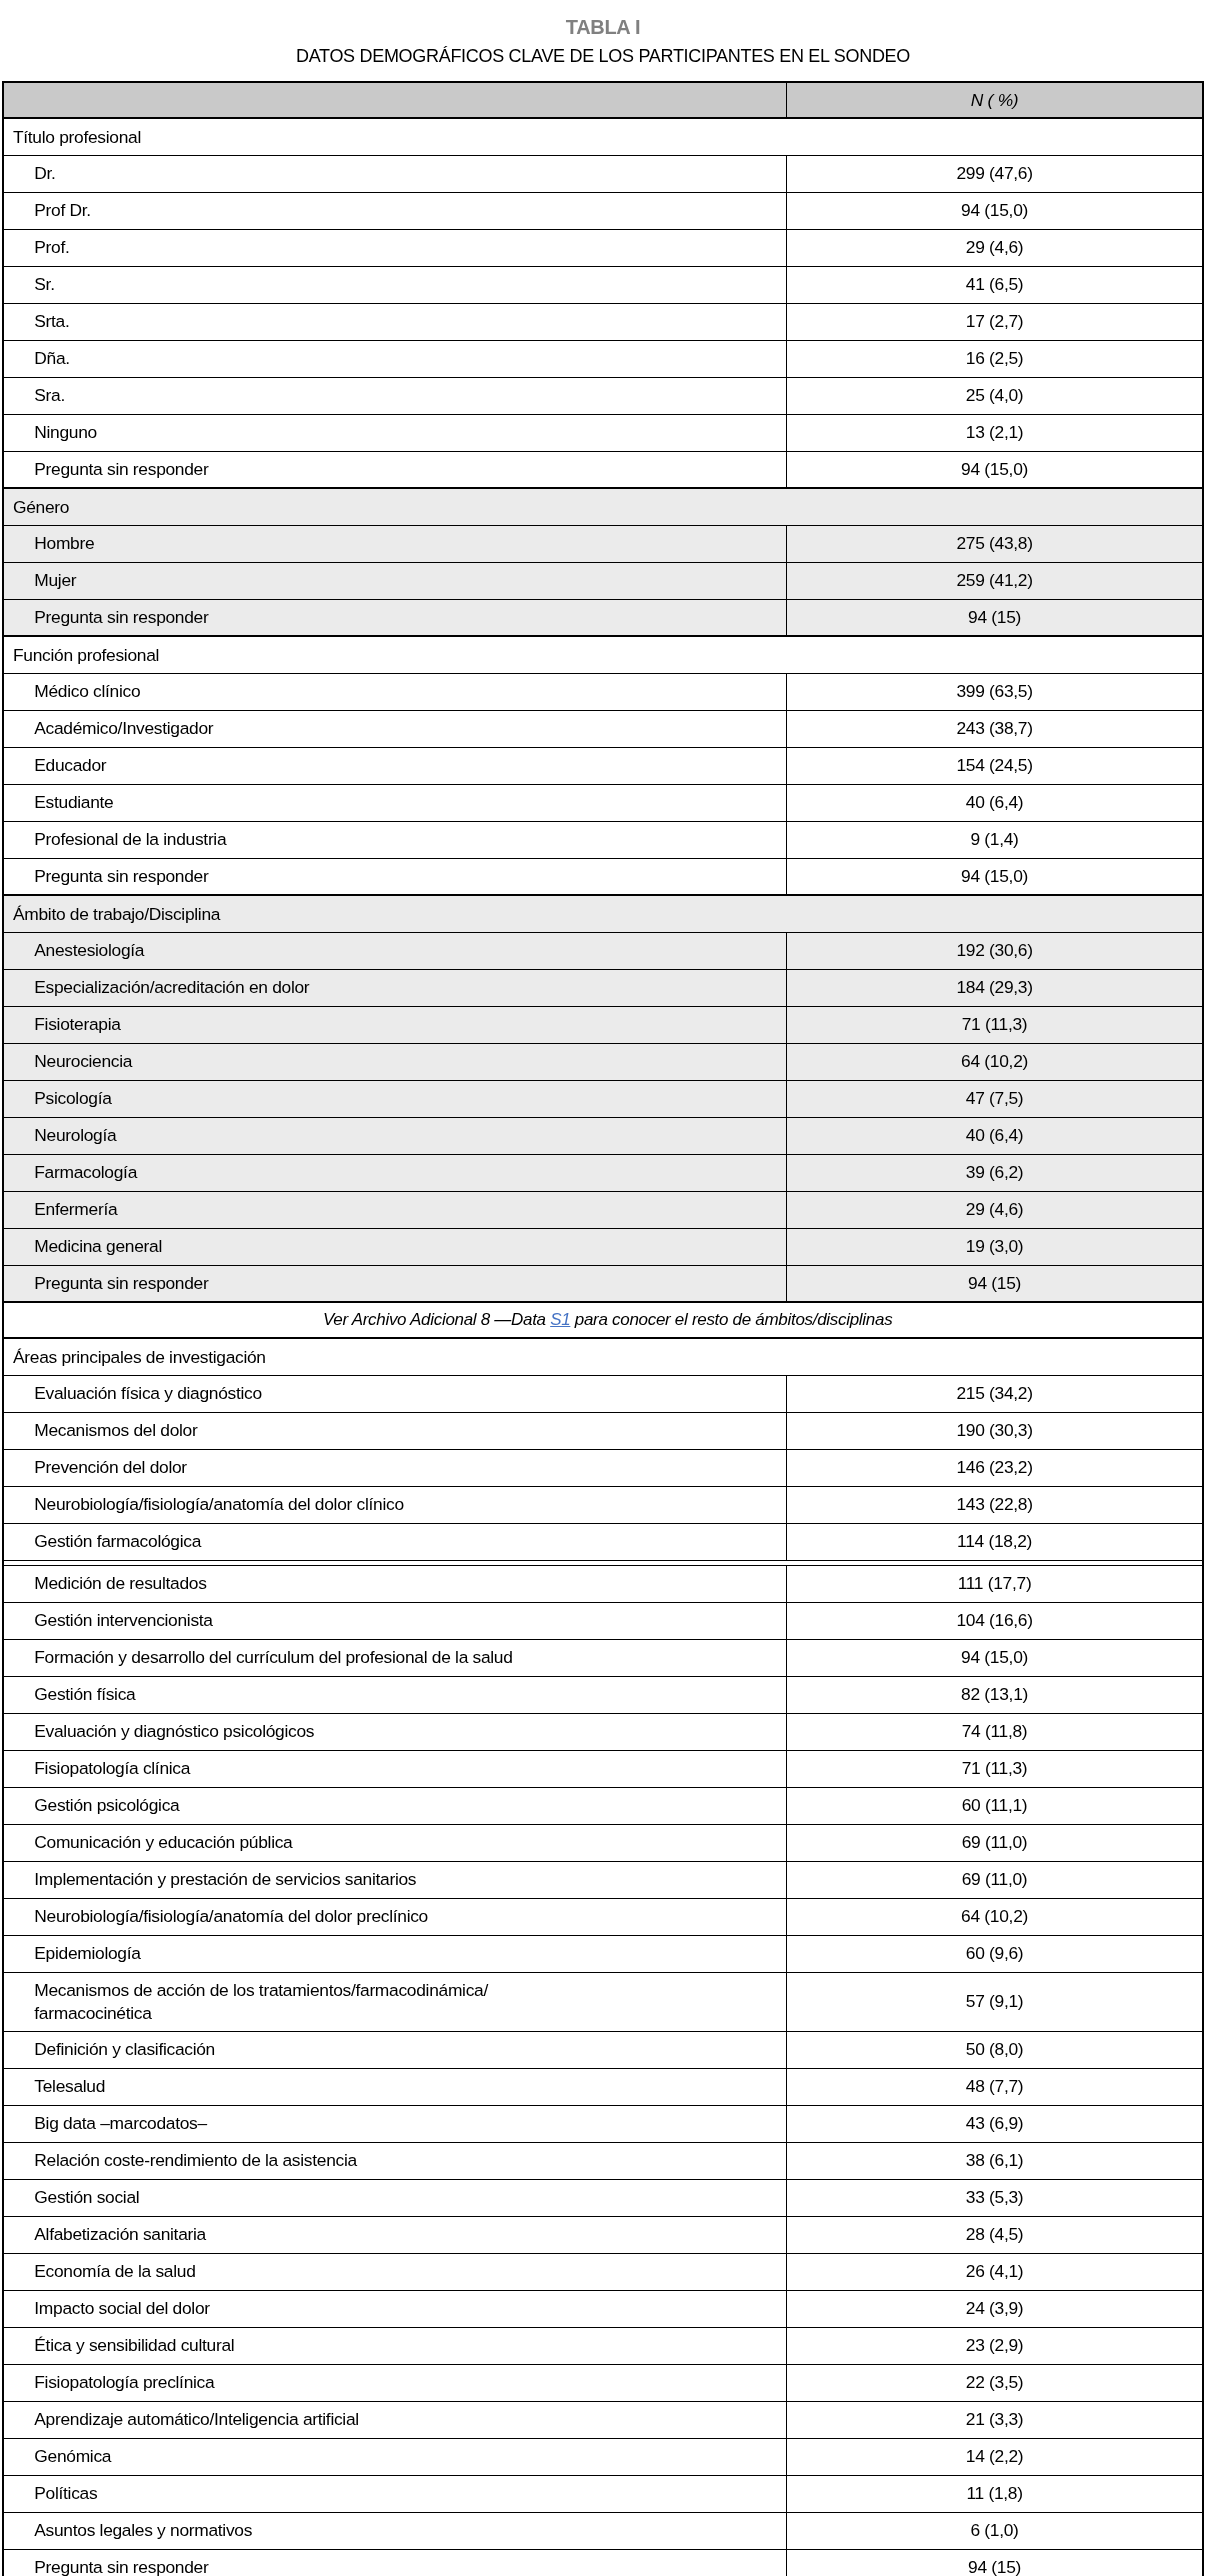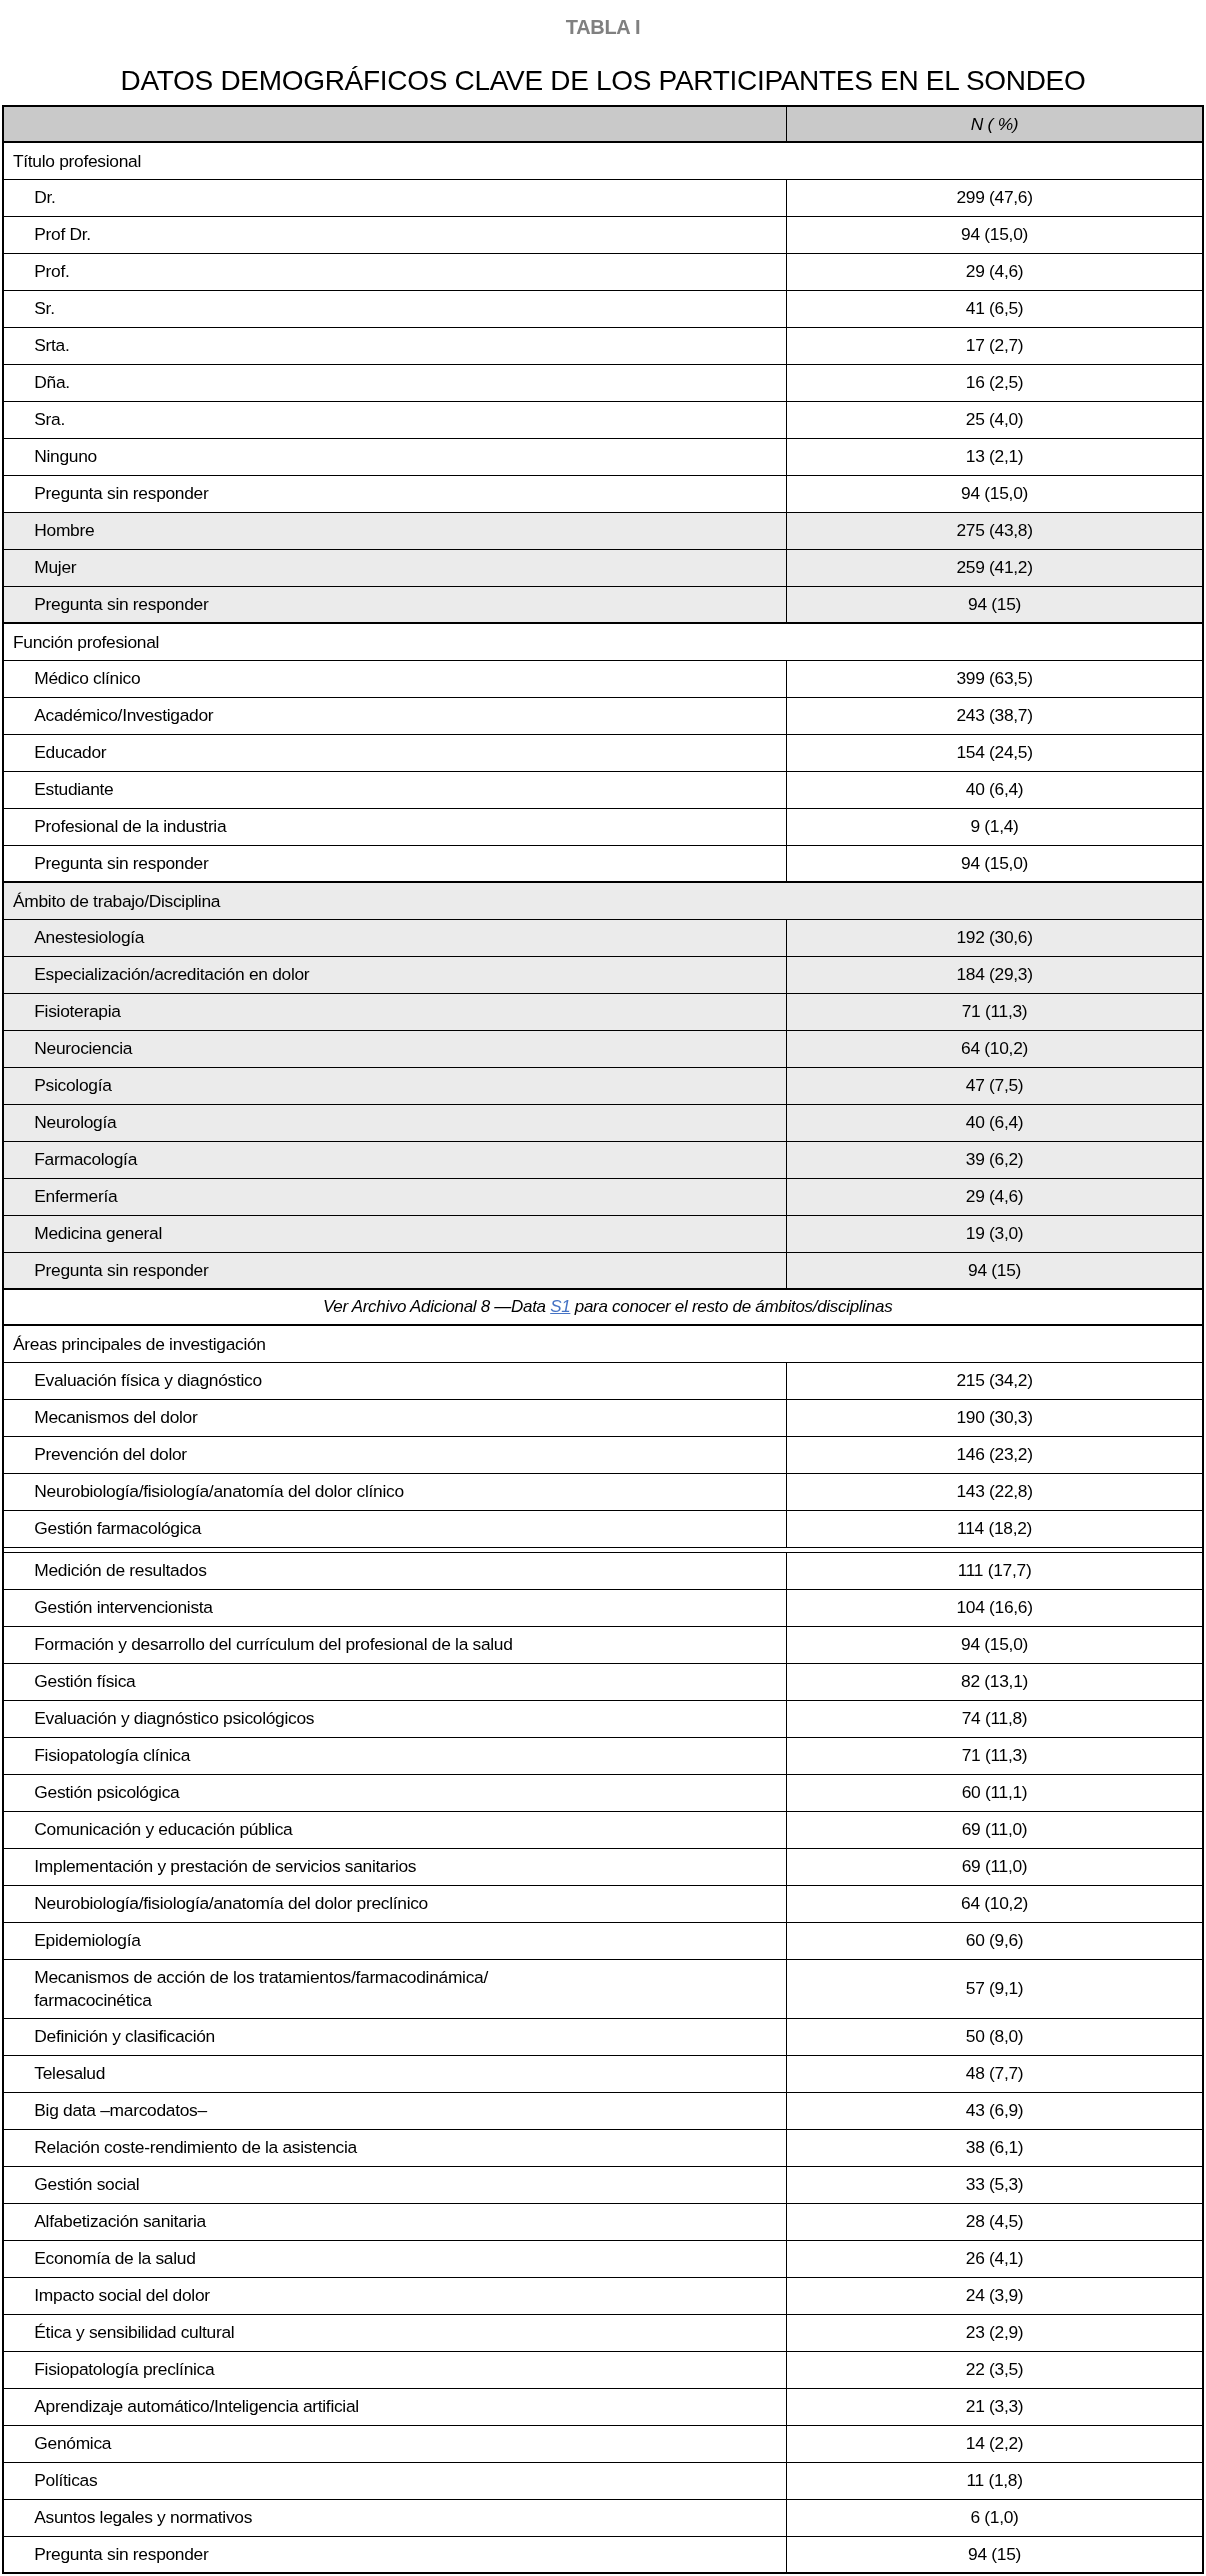--- a/index.html
+++ b/index.html
@@ -21,25 +21,24 @@
     text-align:center;
     letter-spacing:-0.3px;
   }
   .table-number{
     font-size:20px;
     font-weight:bold;
     color:#808080;
     line-height:27px;
   }
   .table-title{
-    font-size:28px;
+    font-size:18px;
     font-weight:400;
     color:#000;
     line-height:31px;
-    margin-top:24px;
   }
   table.demo-table{
     border-collapse:collapse;
     table-layout:fixed;
     width:1202px;
     margin:9.3px 2.3px 0 2.3px;
     border:2.3px solid var(--line);
   }
   col.c-label{width:783px;}
   col.c-value{width:auto;}
@@ -154,20 +153,23 @@
         <td class="value-td">25 (4,0)</td>
       </tr>
       <tr>
         <td class="label-td">Ninguno</td>
         <td class="value-td">13 (2,1)</td>
       </tr>
       <tr>
         <td class="label-td">Pregunta sin responder</td>
         <td class="value-td">94 (15,0)</td>
       </tr>
+      <tr class="section-row shaded">
+        <td colspan="2">Género</td>
+      </tr>
       <tr class="shaded">
         <td class="label-td">Hombre</td>
         <td class="value-td">275 (43,8)</td>
       </tr>
       <tr class="shaded">
         <td class="label-td">Mujer</td>
         <td class="value-td">259 (41,2)</td>
       </tr>
       <tr class="shaded">
         <td class="label-td">Pregunta sin responder</td>

